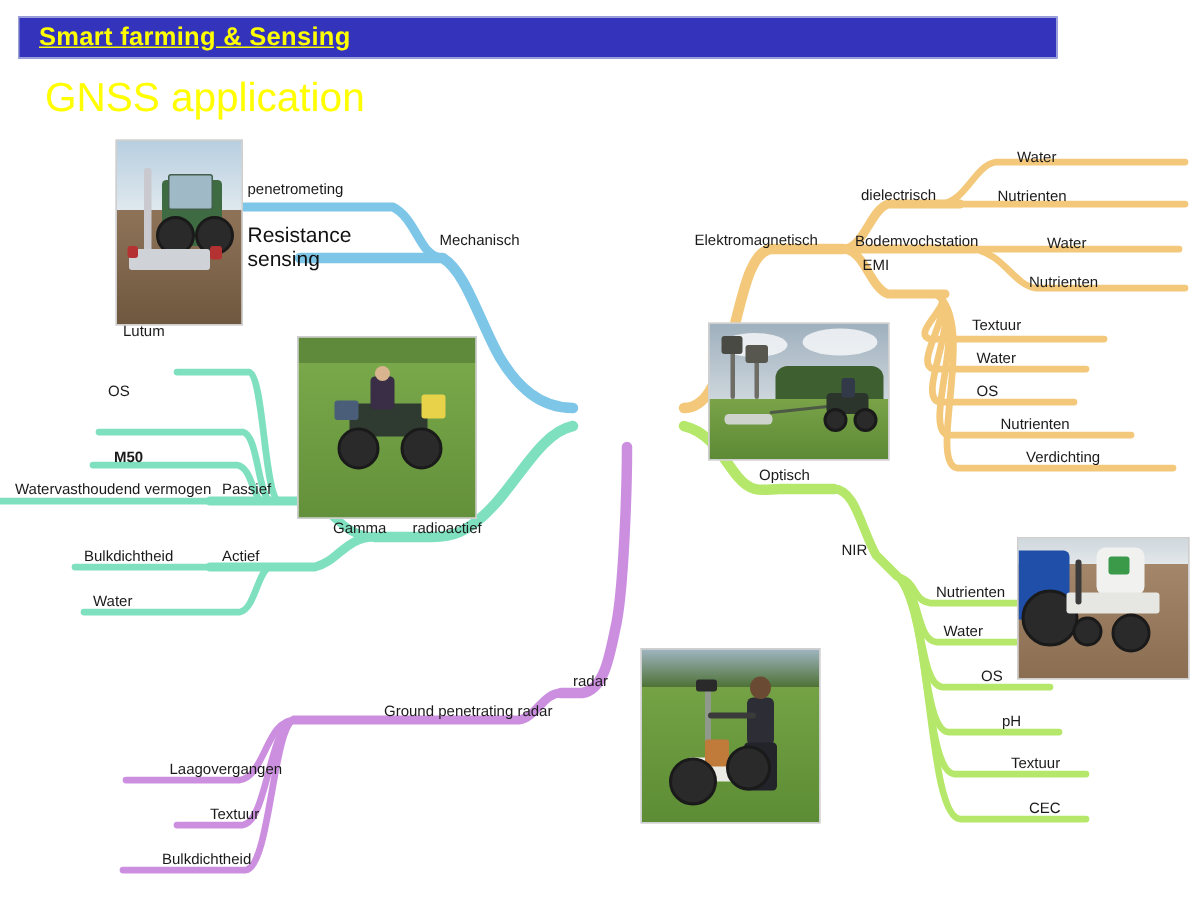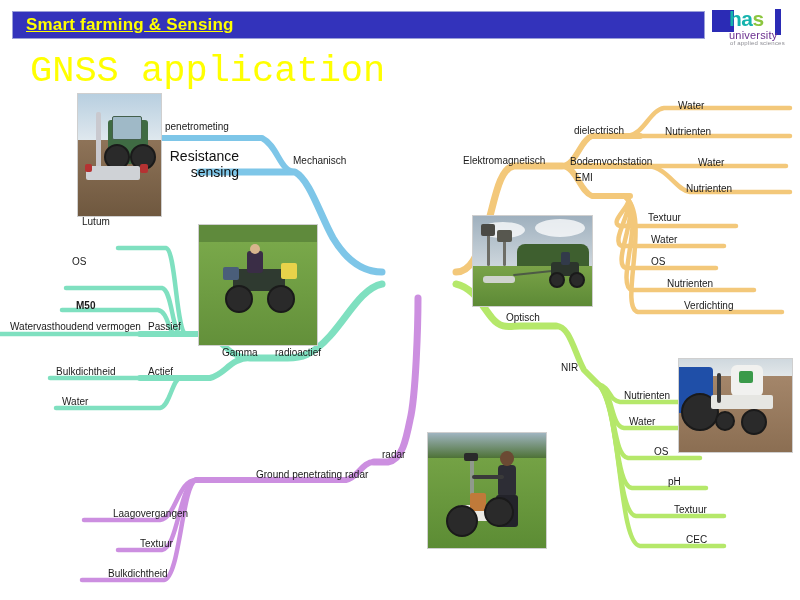--- a/index.html
+++ b/index.html
@@ -22,22 +22,22 @@
   .header-title{
     position:absolute;left:26px;top:15px;
     font-size:17px;font-weight:bold;color:#ffff00;
     text-decoration:underline;
     letter-spacing:.2px;
     white-space:nowrap;
     font-family:"Liberation Sans", sans-serif;
   }
   .slide-title{
     position:absolute;left:30px;top:50px;
-    font-size:37px;color:#ffff00;
-    font-family:Liberation Mono, monospace;
+    font-size:27px;color:#ffff00;
+    font-family:Liberation Sans, sans-serif;
     white-space:nowrap;
   }
 
   
   .logo{position:absolute;left:712px;top:7px;width:76px;height:42px;}
   .logo .sq{position:absolute;left:0;top:3px;width:22px;height:22px;background:#2b2bb5;}
   .logo .bar{position:absolute;left:63px;top:2px;width:6px;height:26px;background:#2b2bb5;}
   .logo .has{position:absolute;left:17px;top:-1px;font-size:21px;font-weight:bold;color:#16b3ad;letter-spacing:-.5px;line-height:26px;}
   .logo .has .s{color:#8cc63f;}
   .logo .uni{position:absolute;left:17px;top:22px;font-size:11px;color:#6b2f8f;letter-spacing:.2px;}
@@ -75,27 +75,20 @@
 </style>
 </head>
 <body>
 
 <div id="slide">
 
   <div class="header-bar"></div>
   <div class="header-title">Smart farming &amp; Sensing</div>
   <div class="slide-title">GNSS application</div>
 
-  <div class="logo">
-    <div class="sq"></div>
-    <div class="bar"></div>
-    <div class="has">ha<span class="s">s</span></div>
-    <div class="uni">university</div>
-    <div class="oas">of applied sciences</div>
-  </div>
 
   <svg id="map" viewBox="0 0 800 600">
     <g fill="none" stroke-linecap="round" stroke-linejoin="round">
 
       <g stroke="#7ec6e8">
         <path d="M382,272 C360,272 345,258 333,238 C320,215 310,180 295,172 L200,172" stroke-width="7"></path>
         <path d="M295,172 C280,172 278,146 262,138 L155,138" stroke-width="6"></path>
       </g>
 
       <g stroke="#7fe0c0">
@@ -226,21 +219,21 @@
     <div class="obj" style="left:36px;top:20px;width:14px;height:8px;background:#2a2a2a;border-radius:2px;"></div>
     <div class="obj" style="left:44px;top:42px;width:32px;height:4px;background:#3a3a3a;"></div>
     <div class="obj" style="left:30px;top:72px;width:44px;height:16px;background:#eceae4;border-radius:3px;"></div>
     <div class="obj" style="left:42px;top:60px;width:16px;height:18px;background:#c07a3a;border-radius:2px;"></div>
     <div class="wheel" style="left:18px;top:72px;width:28px;height:28px;"></div>
     <div class="wheel" style="left:56px;top:64px;width:26px;height:26px;"></div>
   </div>
 
   <div class="lbl" style="left:165px;top:121px;">penetrometing</div>
   <div class="lbl big" style="left:165px;top:148px;">
-    <span style="display:inline-block;max-width:74px;white-space:normal;text-align:right;">Resistance sensing</span>
+    <span style="display:inline-block;max-width:74px;white-space:normal;">Resistance sensing</span>
   </div>
   <div class="lbl" style="left:283px;top:155px;padding-left:10px;">Mechanisch</div>
 
   <div class="lbl" style="left:82px;top:216px;">Lutum</div>
   <div class="lbl" style="left:72px;top:256px;">OS</div>
   <div class="lbl" style="left:76px;top:300px;font-weight:bold;">M50</div>
   <div class="lbl" style="left:10px;top:321px;">Watervasthoudend vermogen</div>
   <div class="lbl" style="left:148px;top:321px;">Passief</div>
   <div class="lbl" style="left:56px;top:366px;">Bulkdichtheid</div>
   <div class="lbl" style="left:148px;top:366px;">Actief</div>

